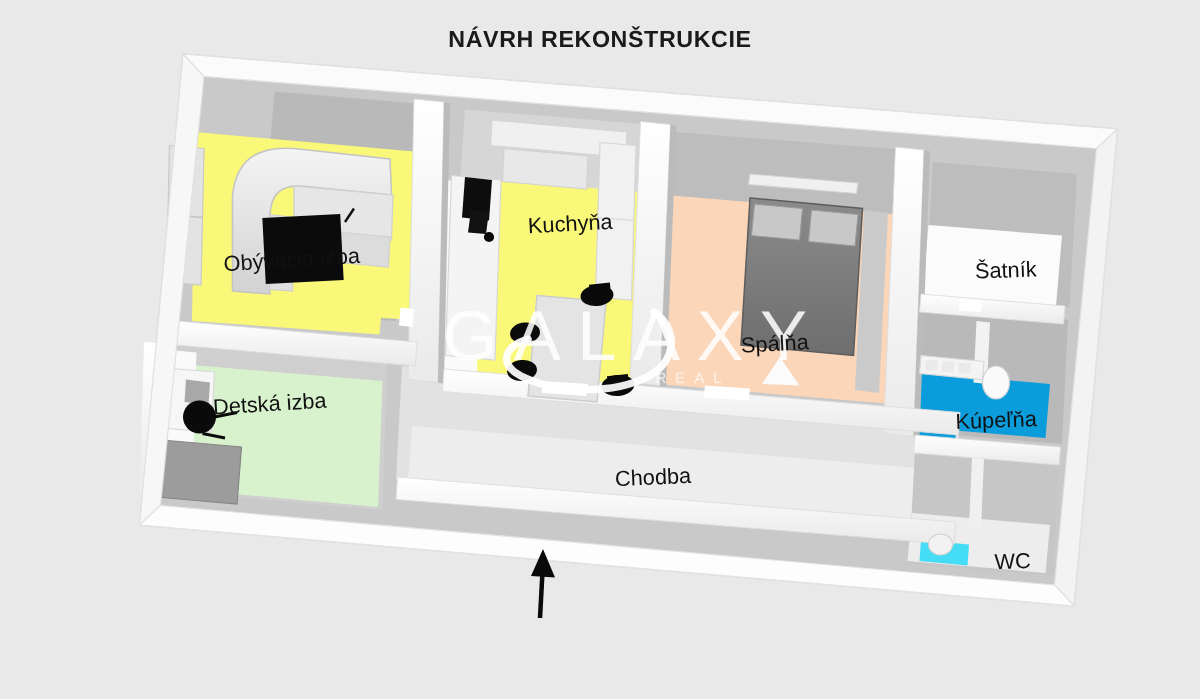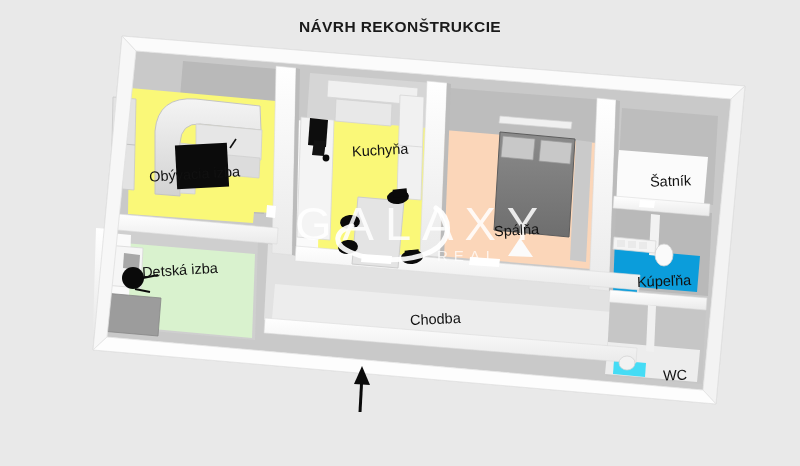--- a/index.html
+++ b/index.html
@@ -38,21 +38,21 @@
     font-size:47px;
     letter-spacing:11px;
     color:rgba(255,255,255,.86);
     font-family:"Liberation Sans", sans-serif;
     font-weight:300;
     pointer-events:none;
   }
   .wm-real{
     position:absolute;
     left:437px;top:247px;
-    font-size:15px;
+    font-size:10px;
     letter-spacing:6px;
     color:rgba(255,255,255,.72);
     font-weight:400;
     pointer-events:none;
   }
 </style>
 </head>
 <body>
 
 <div id="stage">

